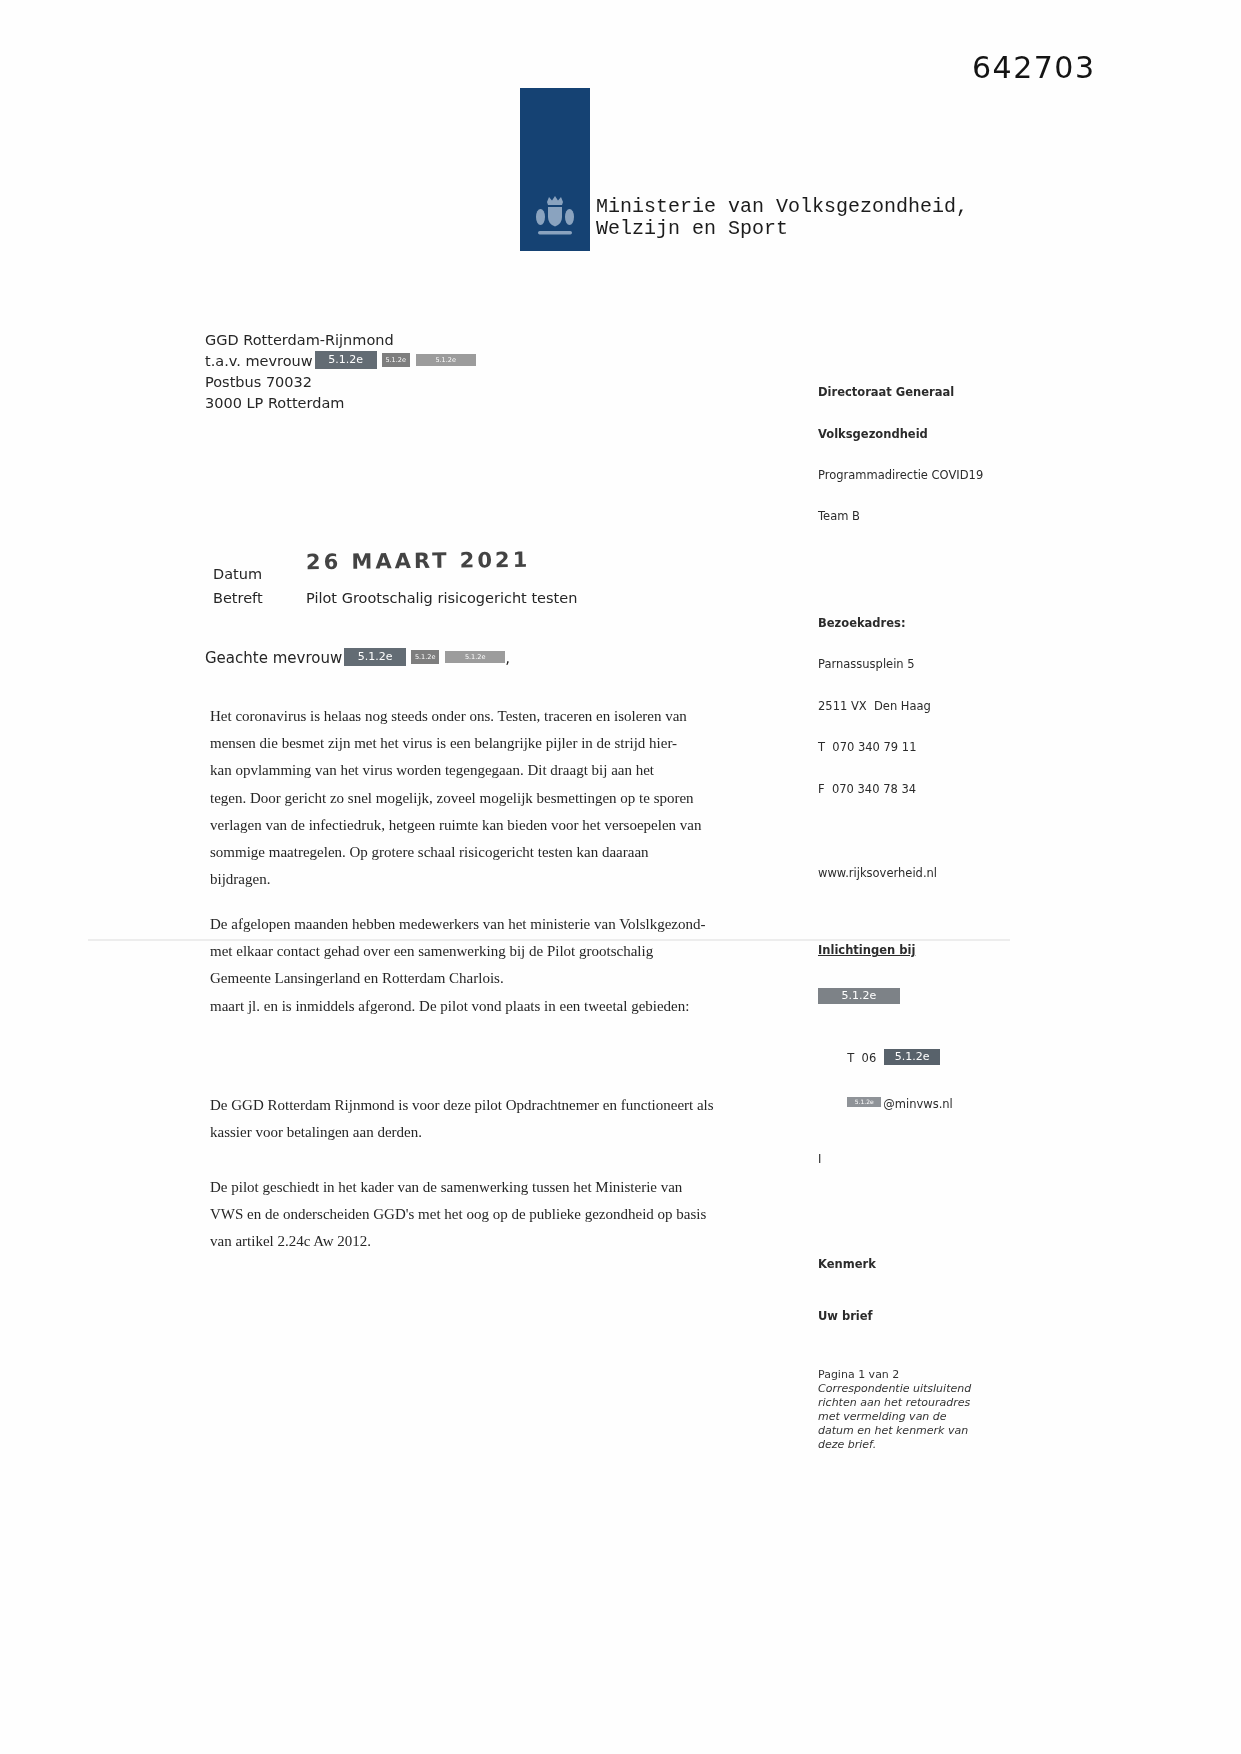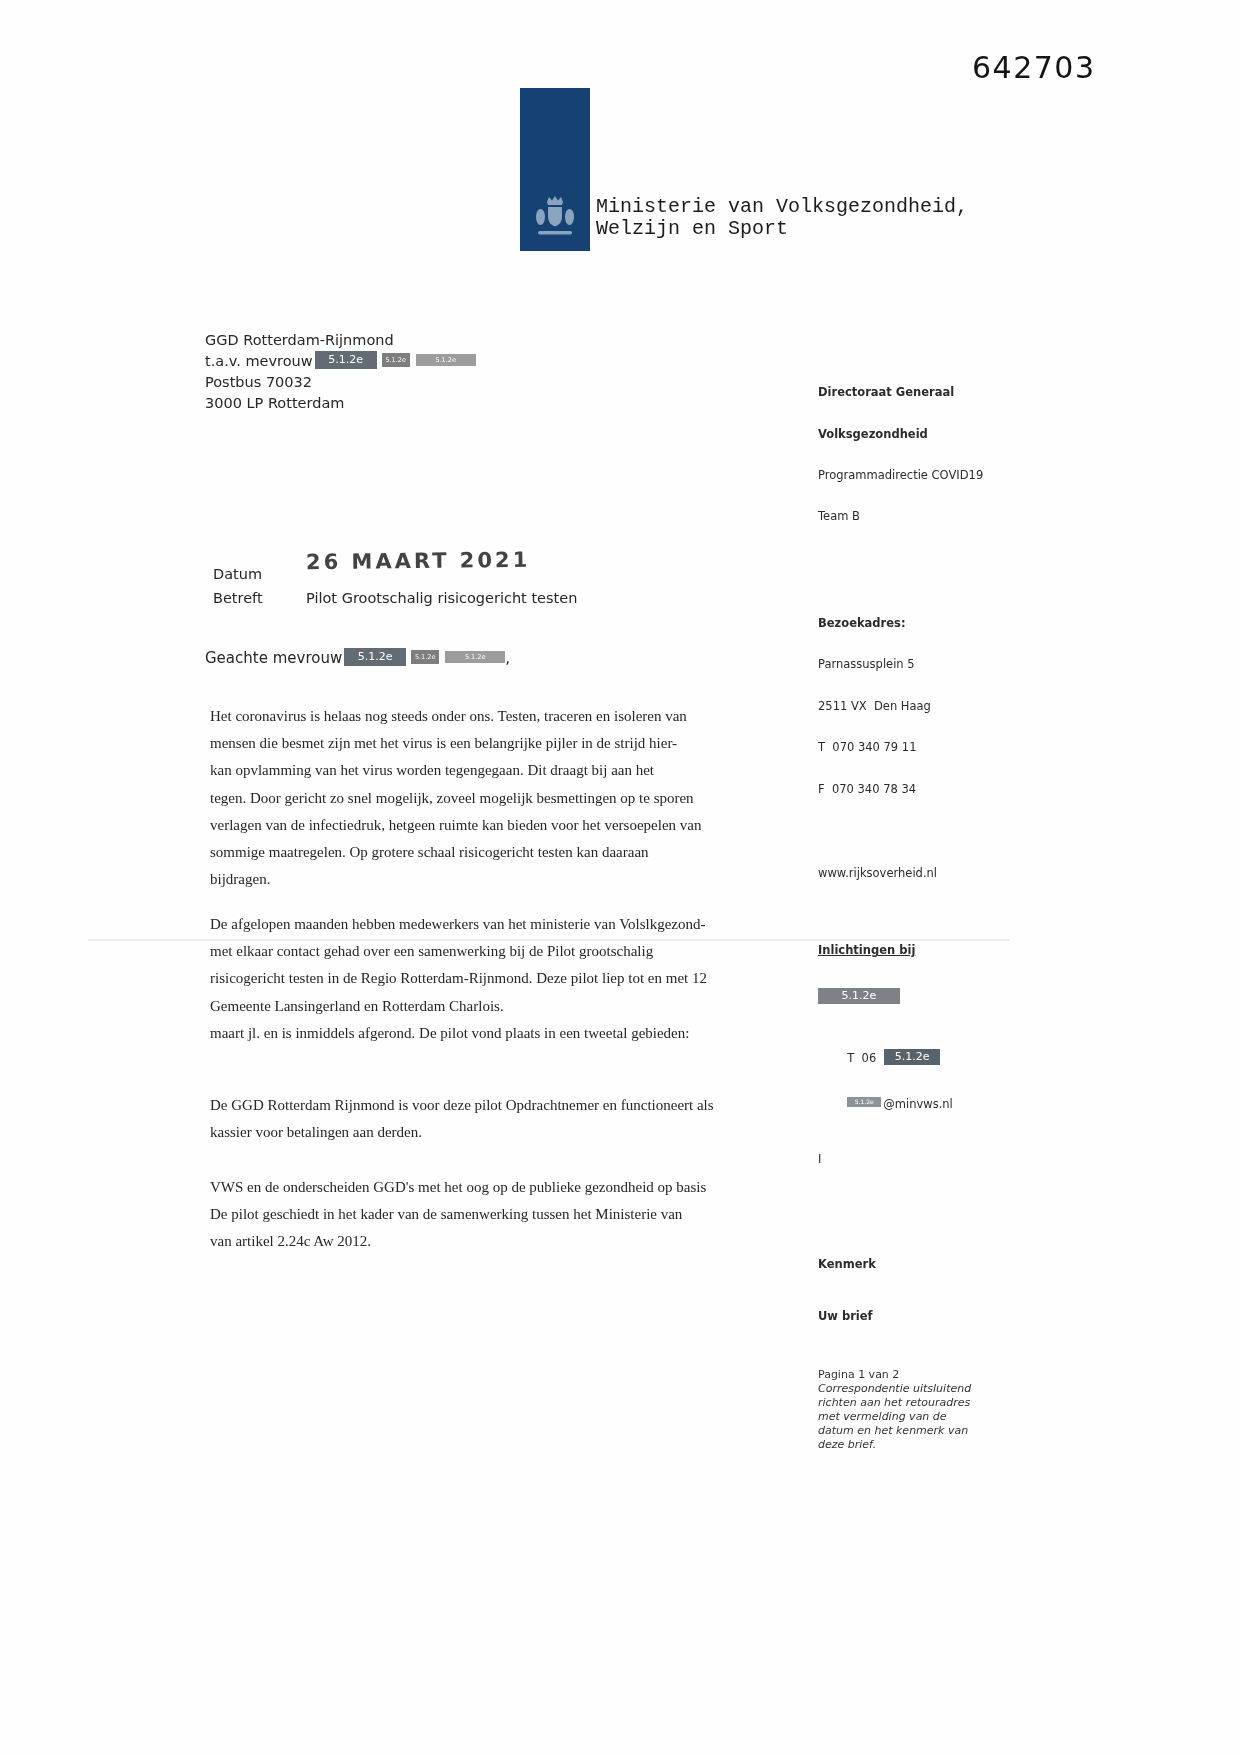--- a/index.html
+++ b/index.html
@@ -155,31 +155,30 @@
     <div>kan opvlamming van het virus worden tegengegaan. Dit draagt bij aan het</div>
     <div>tegen. Door gericht zo snel mogelijk, zoveel mogelijk besmettingen op te sporen</div>
     <div>verlagen van de infectiedruk, hetgeen ruimte kan bieden voor het versoepelen van</div>
     <div>sommige maatregelen. Op grotere schaal risicogericht testen kan daaraan</div>
     <div>bijdragen.</div>
   </div>
 
   <div class="abs para p2">
     <div>De afgelopen maanden hebben medewerkers van het ministerie van Volslkgezond-</div>
     <div>met elkaar contact gehad over een samenwerking bij de Pilot grootschalig</div>
-    <div>risicogericht testen in de Regio Rotterdam-Rijnmond. Deze pilot liep tot en met 12</div>
     <div>Gemeente Lansingerland en Rotterdam Charlois.</div>
     <div>maart jl. en is inmiddels afgerond. De pilot vond plaats in een tweetal gebieden:</div>
   </div>
 
   <div class="abs para p3">
     <div>De GGD Rotterdam Rijnmond is voor deze pilot Opdrachtnemer en functioneert als</div>
     <div>kassier voor betalingen aan derden.</div>
   </div>
 
   <div class="abs para p4">
+    <div>De pilot geschiedt in het kader van de samenwerking tussen het Ministerie van</div>
     <div>VWS en de onderscheiden GGD's met het oog op de publieke gezondheid op basis</div>
-    <div>De pilot geschiedt in het kader van de samenwerking tussen het Ministerie van</div>
     <div>van artikel 2.24c Aw 2012.</div>
   </div>
 
   <div class="abs footer">Pagina 1 van 2</div>
 
 </div>
 
 </body></html>

